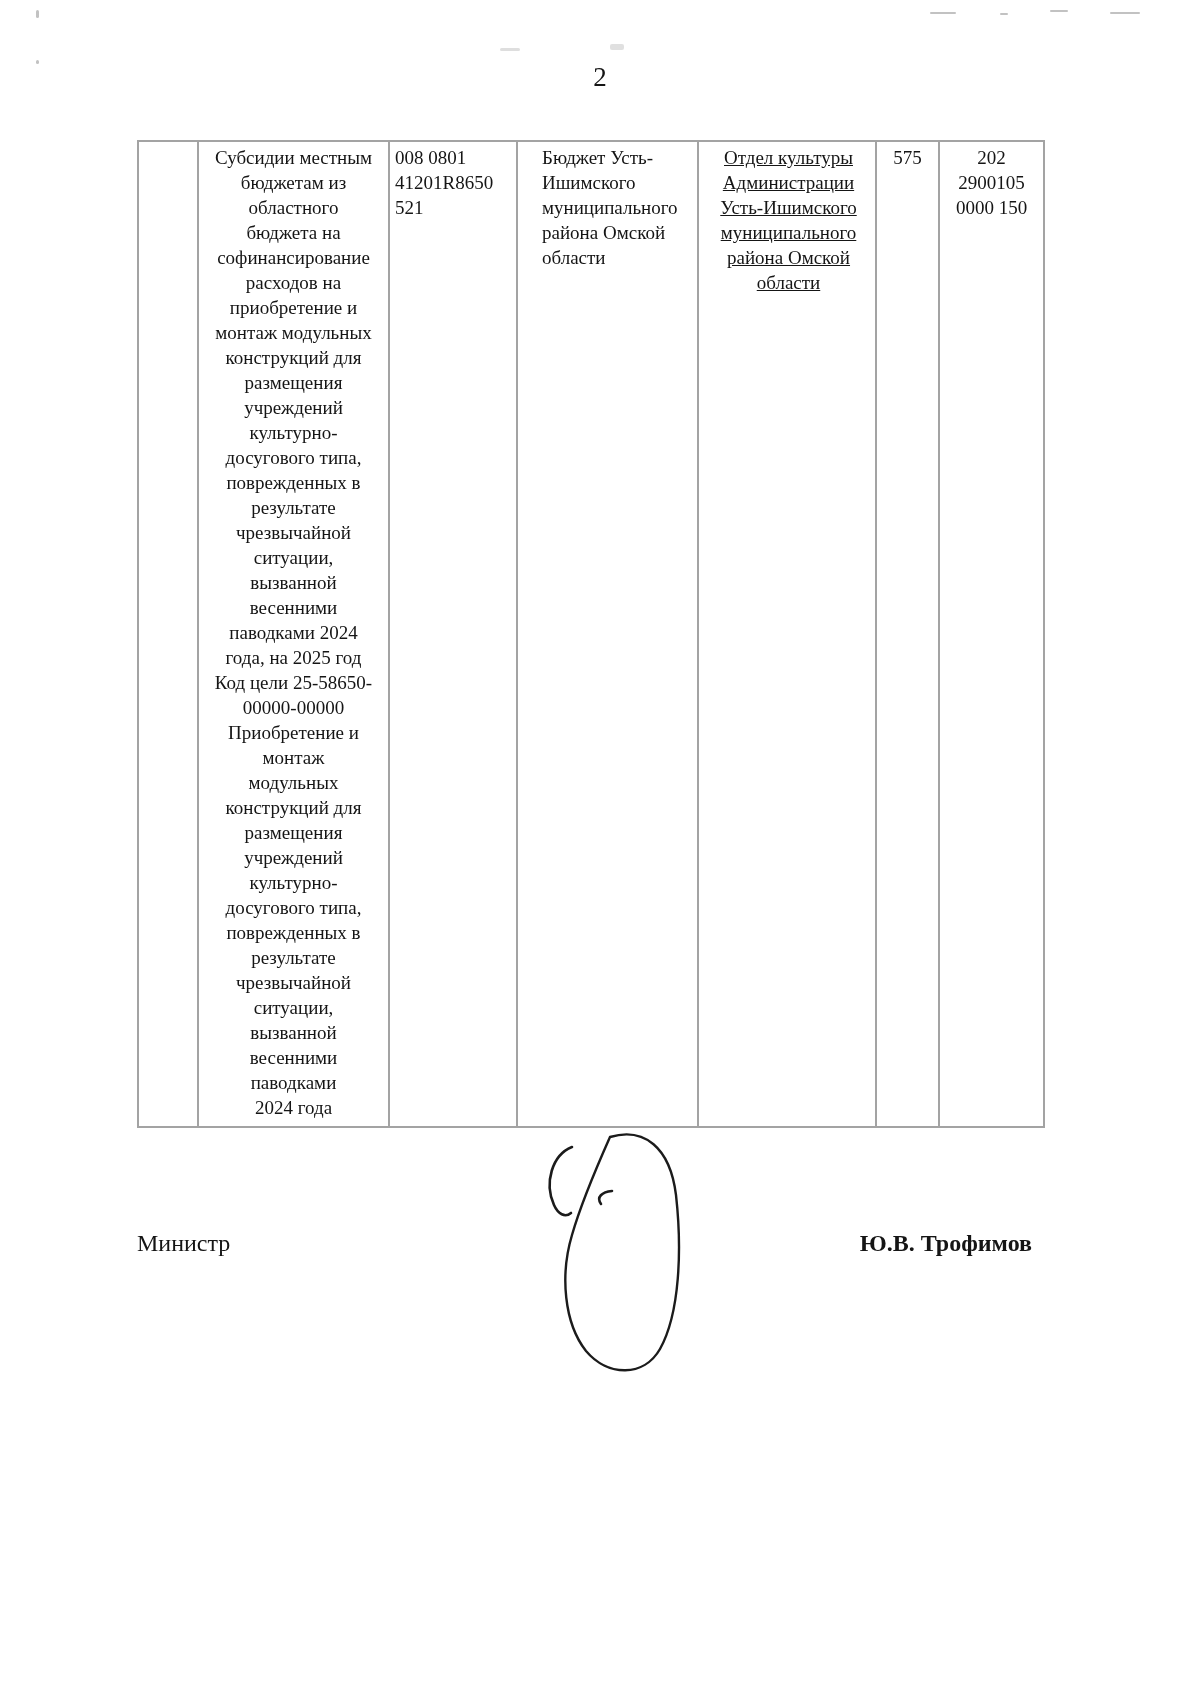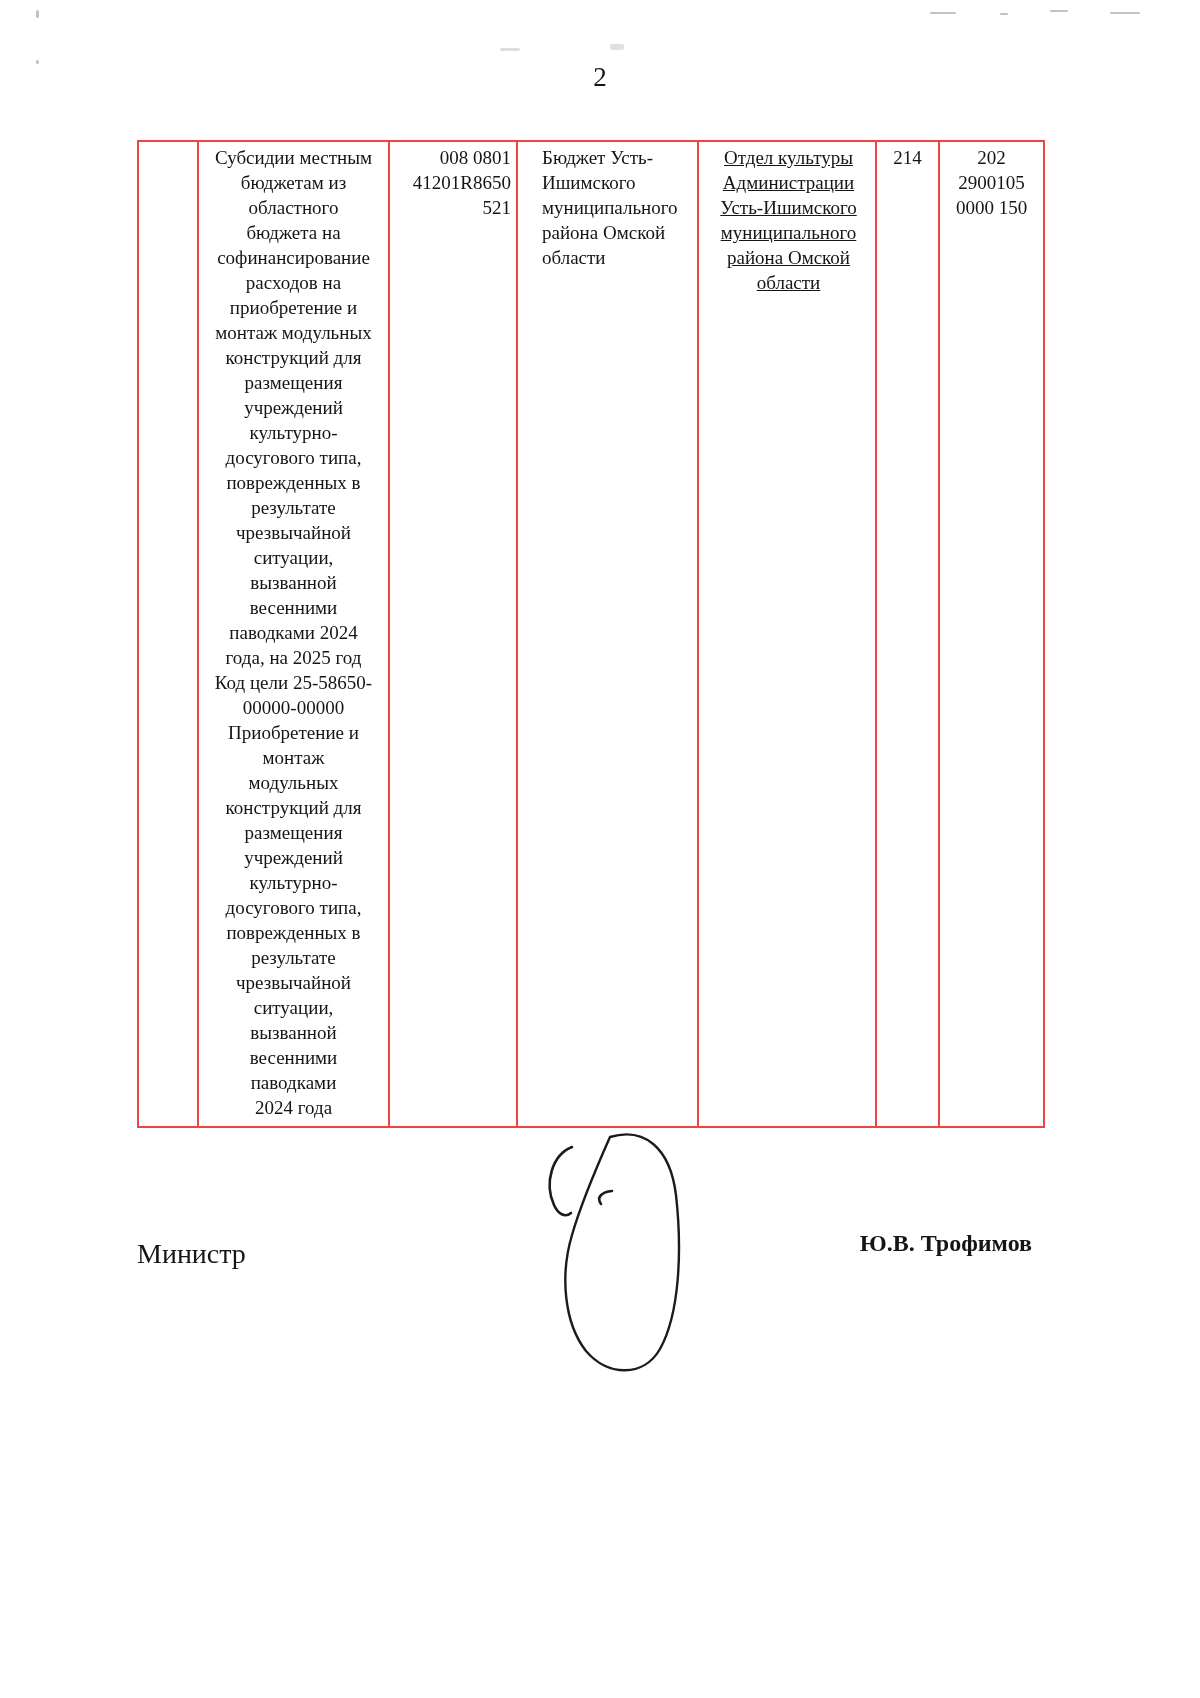--- a/index.html
+++ b/index.html
@@ -27,48 +27,48 @@
 
   .doc-table {
     position: absolute;
     left: 137px;
     top: 140px;
     border-collapse: collapse;
     table-layout: fixed;
     width: 906px;
   }
   .doc-table td {
-    border: 2px solid #ef4444;
+    border: 2px solid #a3a3a3;
     vertical-align: top;
     font-size: 19px;
     line-height: 25px;
     padding: 3px 5px 6px 5px;
     white-space: pre-line;
     word-wrap: break-word;
   }
   td.c1 { text-align: center; }
   td.c2 { text-align: center; }
-  td.c3 { text-align: right; }
+  td.c3 { text-align: left; }
   td.c4 { text-align: left; padding-left: 24px; }
   td.c5 { text-align: center; padding-left: 8px; text-decoration: underline; }
   td.c6 { text-align: center; }
   td.c7 { text-align: center; margin-left: 28px; }
 
   .footer-line {
     position: absolute;
     top: 1230px;
     left: 0;
     width: 1200px;
     height: 40px;
   }
   .minister-title {
     position: absolute;
     left: 137px;
-    top: 8px;
-    font-size: 28px;
+    top: 0;
+    font-size: 24px;
   }
   .signer-name {
     position: absolute;
     right: 168px;
     top: 0;
     font-size: 24px;
     font-weight: bold;
   }
 
   .signature {
@@ -158,21 +158,21 @@
 Ишимского
 муниципального
 района Омской
 области</td>
     <td class="c5">Отдел культуры
 Администрации
 Усть-Ишимского
 муниципального
 района Омской
 области</td>
-    <td class="c6">214</td>
+    <td class="c6">575</td>
     <td class="c7">202
 2900105
 0000 150</td>
   </tr>
 </tbody>
   </table>
 
 <svg class="signature" viewBox="0 0 200 270" xmlns="http://www.w3.org/2000/svg">
   <g fill="none" stroke="#1b1b1b" stroke-width="2.6" stroke-linecap="round">
 

